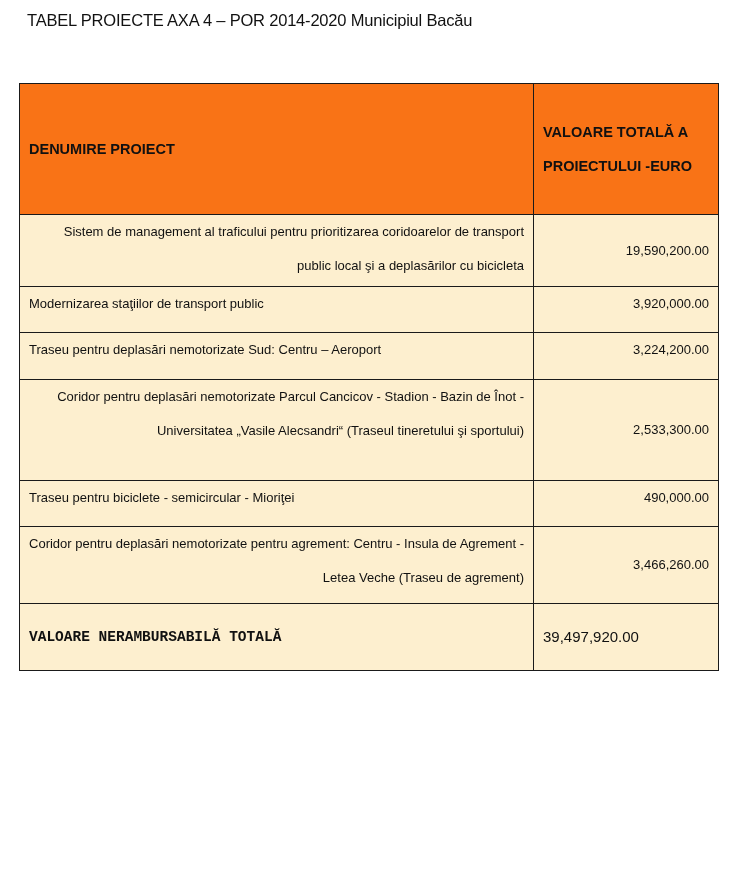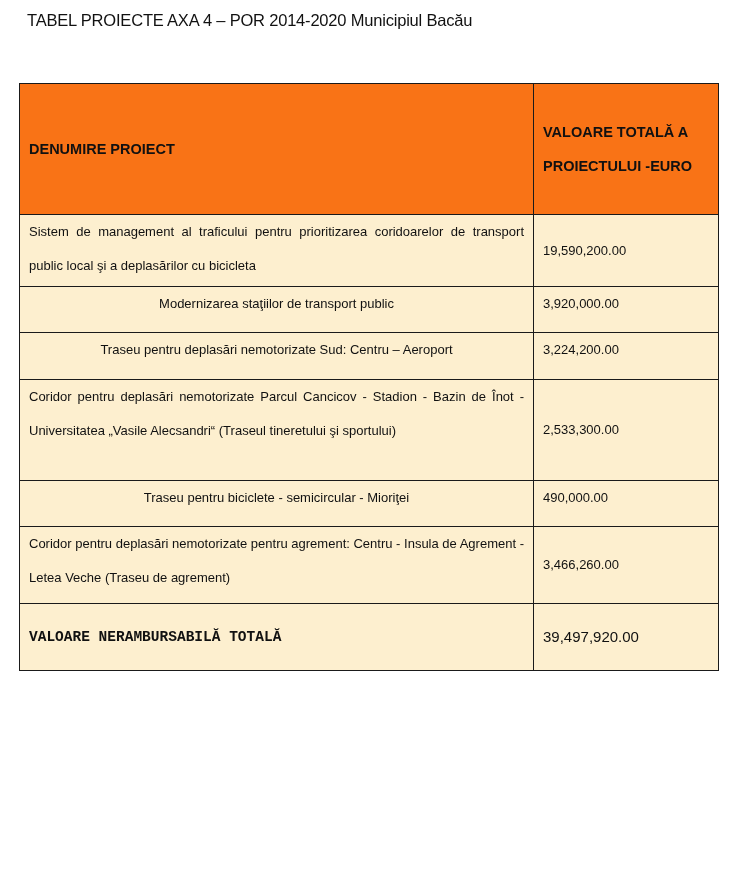--- a/index.html
+++ b/index.html
@@ -4,23 +4,23 @@
   <style>
     html, body { margin: 0; padding: 0; background: #ffffff; }
     body { width: 739px; height: 884px; position: relative; font-family: "Liberation Sans", "DejaVu Sans", sans-serif; color: #111; }
     .title { position: absolute; left: 27px; top: 11px; font-size: 16.5px; font-weight: normal; letter-spacing: -0.2px; color: #111; white-space: nowrap; }
     table.projects { position: absolute; left: 19px; top: 83px; width: 699px; border-collapse: collapse; table-layout: fixed; }
     table.projects td { border: 1.5px solid #1a1a1a; padding: 0 9px; font-size: 13px; line-height: 34px; vertical-align: top; }
     col.c-name { width: 514px; }
     col.c-val { width: 185px; }
     tr.header td { background: #f97316; font-weight: bold; font-size: 14.5px; height: 130px; vertical-align: middle; }
     tr.header td.val-head { text-align: justify; text-align-last: left; padding-right: 8px; }
-    tr.data td { background: #fdefcf; }
+    tr.data td { background: #fdefcf; text-align: right; }
     td.name { text-align: justify; }
-    td.name.single { text-align: center; }
+    td.name.single { text-align: left; }
     td.val { vertical-align: middle !important; }
     td.val.top { vertical-align: top !important; }
     tr.total td { background: #fdefcf; font-size: 15px; height: 66px; vertical-align: middle; }
     tr.total td.name { font-weight: bold; font-size: 14.5px; font-family: Liberation Mono, monospace; }
   </style>
 </head>
 <body>
 
 <div class="title">TABEL PROIECTE AXA 4 – POR 2014-2020 Municipiul Bacău</div>
 

